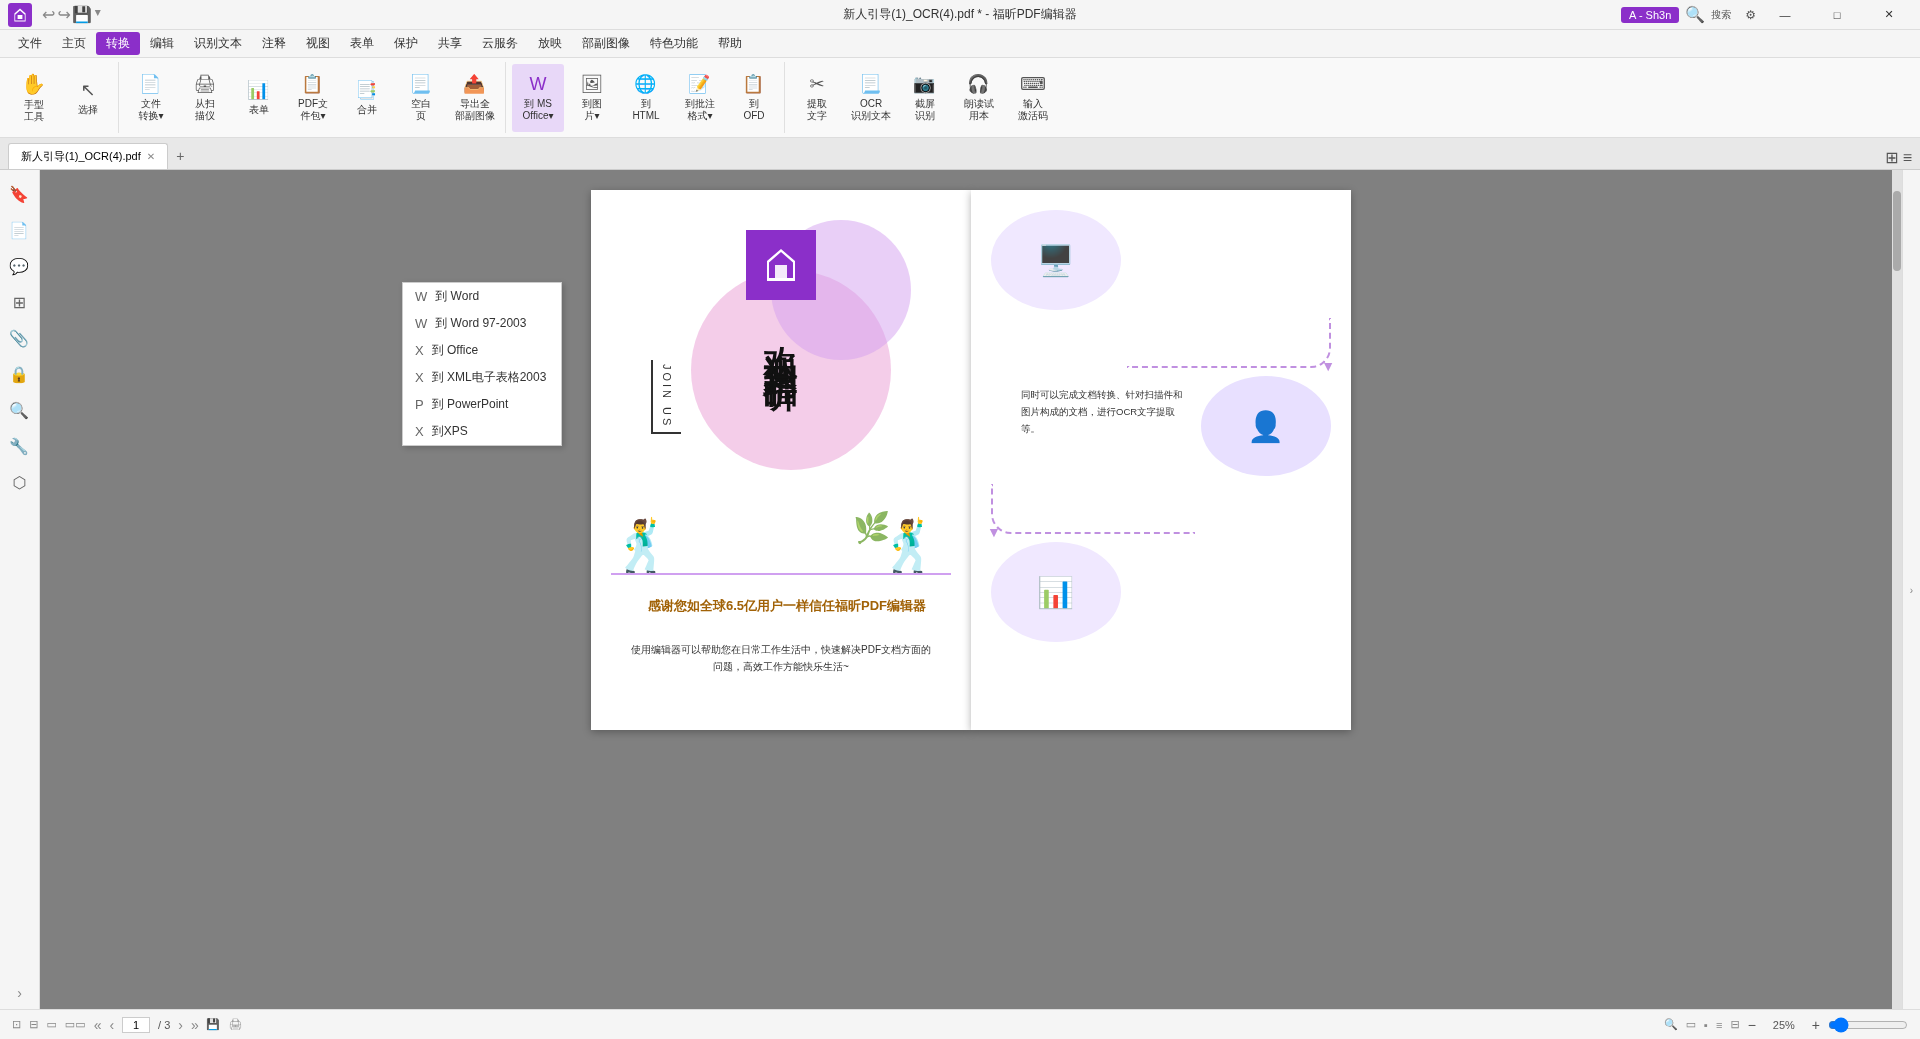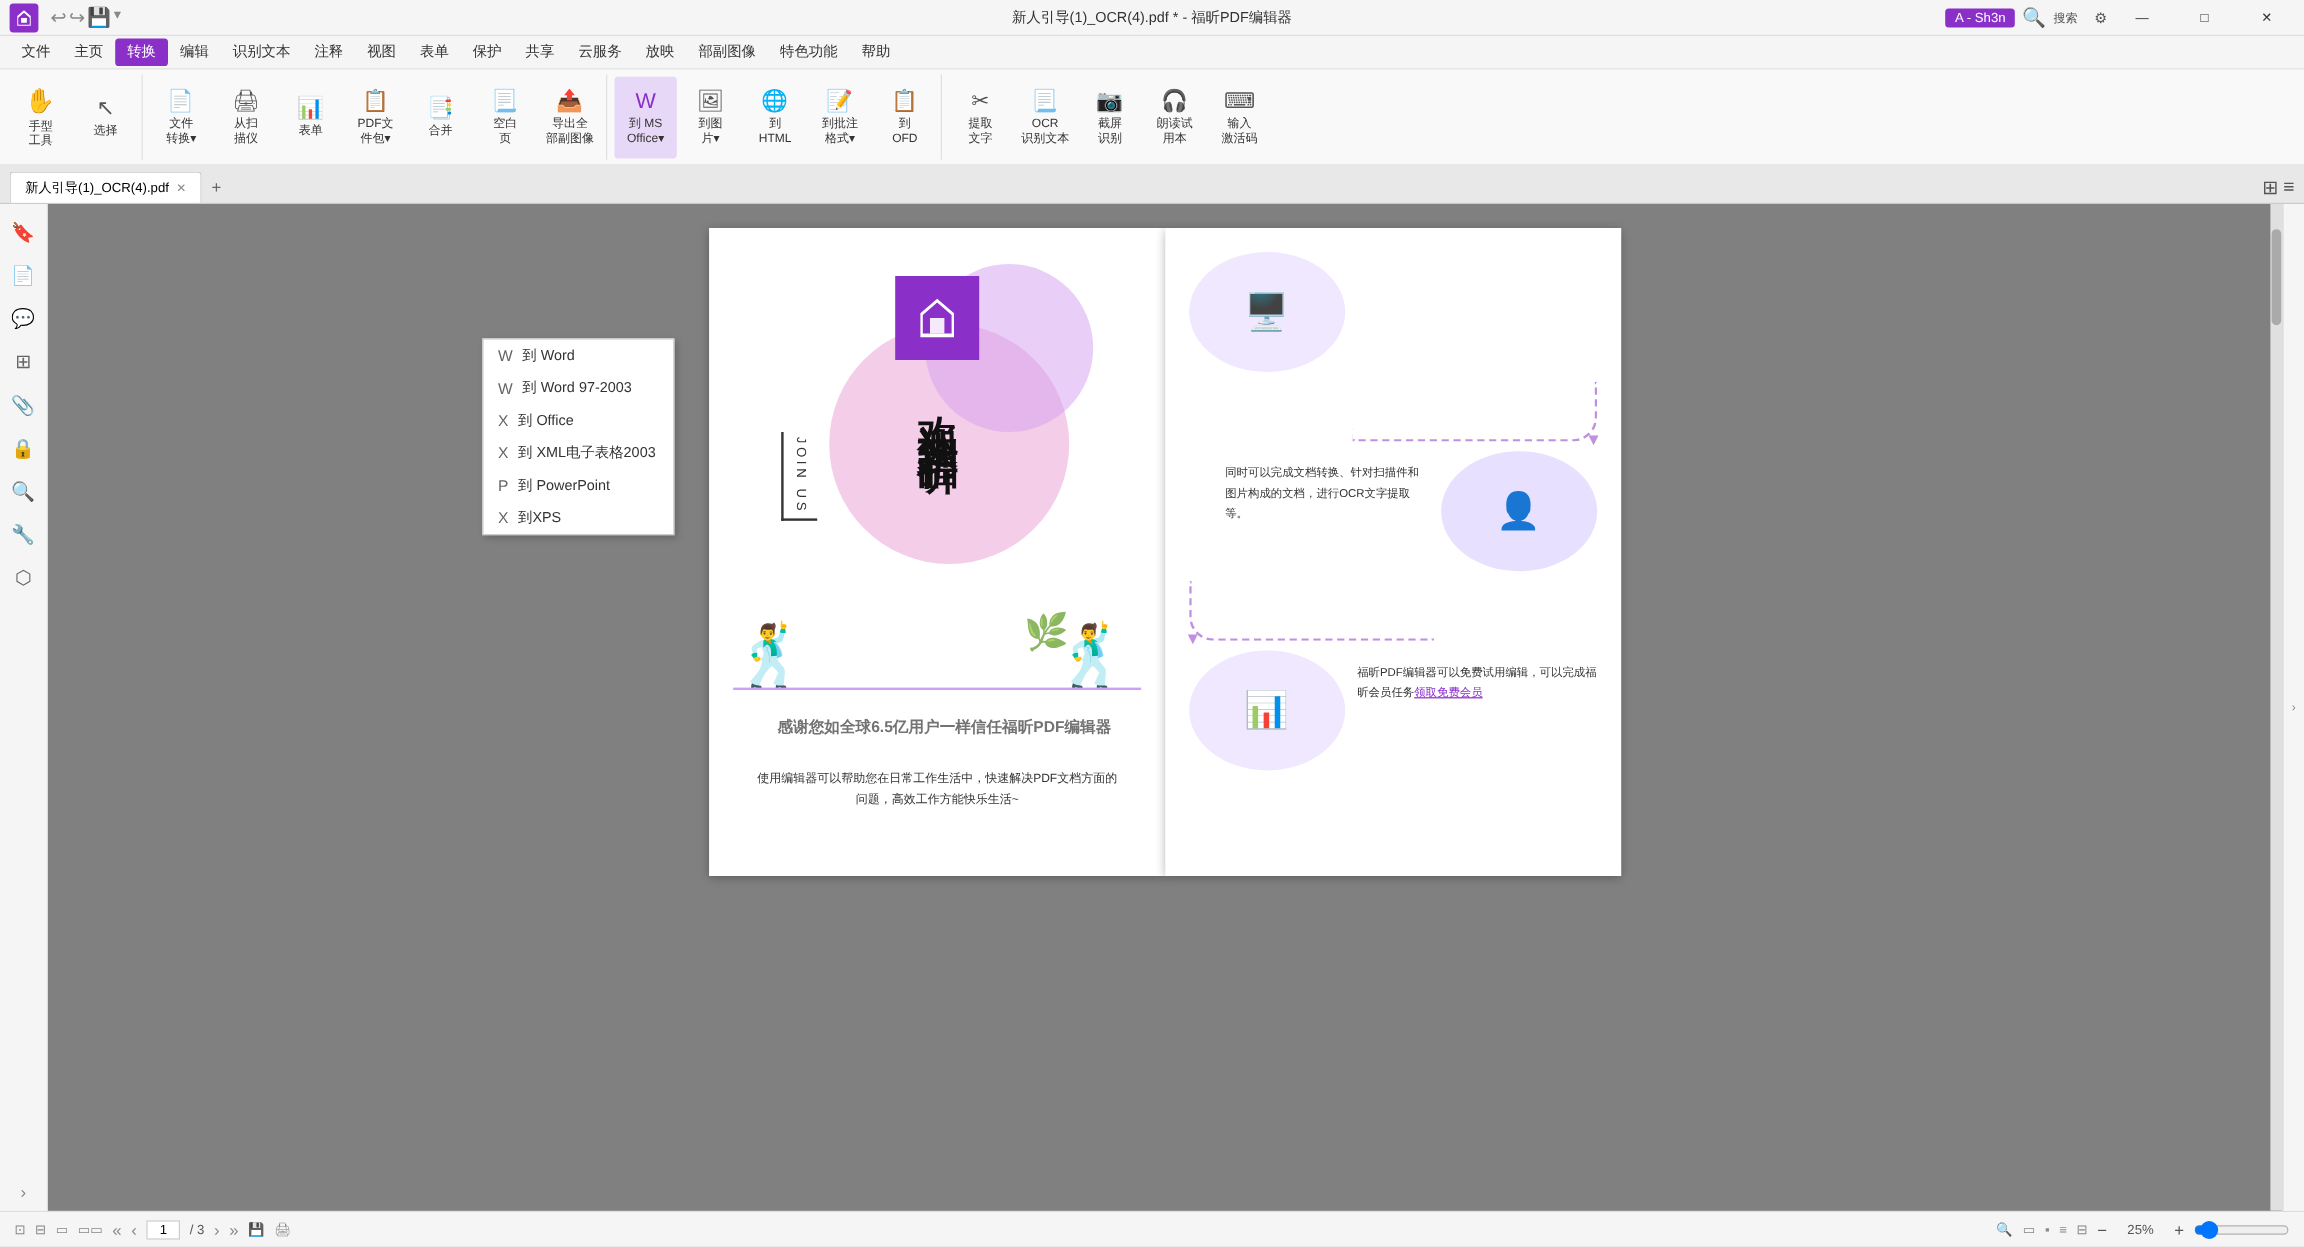--- a/index.html
+++ b/index.html
@@ -509,21 +509,21 @@
 
         <div style="position:absolute;left:50%;transform:translateX(-50%);top:130px;writing-mode:vertical-rl;font-size:34px;font-weight:bold;color:#111;letter-spacing:6px;z-index:2;">欢迎来到福昕</div>
 
         <div style="position:absolute;bottom:155px;left:20px;font-size:50px;">🕺</div>
         <div style="position:absolute;bottom:155px;right:30px;font-size:50px;">🕺</div>
 
         <div style="position:absolute;bottom:185px;right:80px;font-size:30px;color:#8B4513;opacity:0.7;">🌿</div>
 
         <div class="page1-line"></div>
 
-        <div style="position:absolute;bottom:115px;left:12px;right:0;text-align:center;font-size:13px;font-weight:bold;color:#737373;padding:0 10px;">感谢您如全球6.5亿用户一样信任福昕PDF编辑器</div>
+        <div style="position:absolute;bottom:115px;left:12px;right:0;text-align:center;font-size:13px;font-weight:bold;color:#a16207;padding:0 10px;">感谢您如全球6.5亿用户一样信任福昕PDF编辑器</div>
 
         <div style="position:absolute;bottom:55px;left:15px;right:15px;font-size:10px;color:#333;text-align:center;line-height:1.7;">
           使用编辑器可以帮助您在日常工作生活中，快速解决PDF文档方面的<br>问题，高效工作方能快乐生活~
         </div>
       </div>
     </div>
 
     <div class="doc-page">
       <div class="page2-content">
 
@@ -546,25 +546,20 @@
           </div>
         </div>
 
         <div style="width:60%;height:50px;margin:0 auto 8px 0;border-left:2px dashed #c090e0;border-bottom:2px dashed #c090e0;border-radius:0 0 0 20px;position:relative;">
           <span style="position:absolute;bottom:-8px;left:-6px;color:#c090e0;font-size:14px;">▼</span>
         </div>
 
         <div style="display:flex;gap:10px;align-items:flex-start;">
           <div style="width:130px;height:100px;background:#f0e8ff;border-radius:50%;flex-shrink:0;display:flex;align-items:center;justify-content:center;">
             <div style="font-size:30px;">📊</div>
-          </div>
-          <div style="flex:1;padding-top:10px;">
-            <p style="font-size:9.5px;color:#333;line-height:1.8;">
-              <span>福昕PDF编辑器可以免费试用编辑，可以完成福昕会员任务</span><span class="link-text">领取免费会员</span>
-            </p>
           </div>
         </div>
 
       </div>
     </div>
 
     <div class="scrollbar">
       <div class="scrollbar-thumb"></div>
     </div>
 

